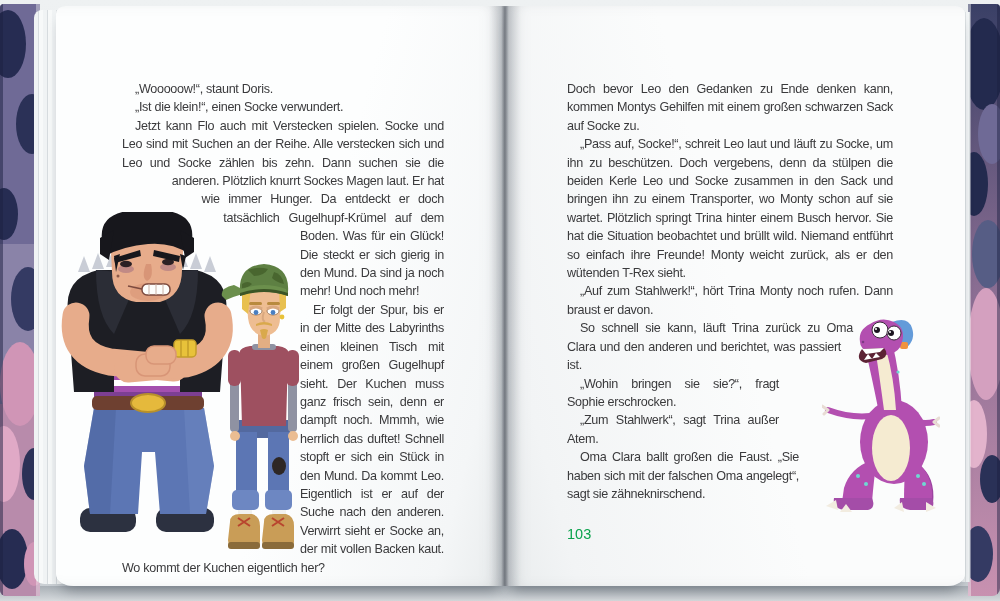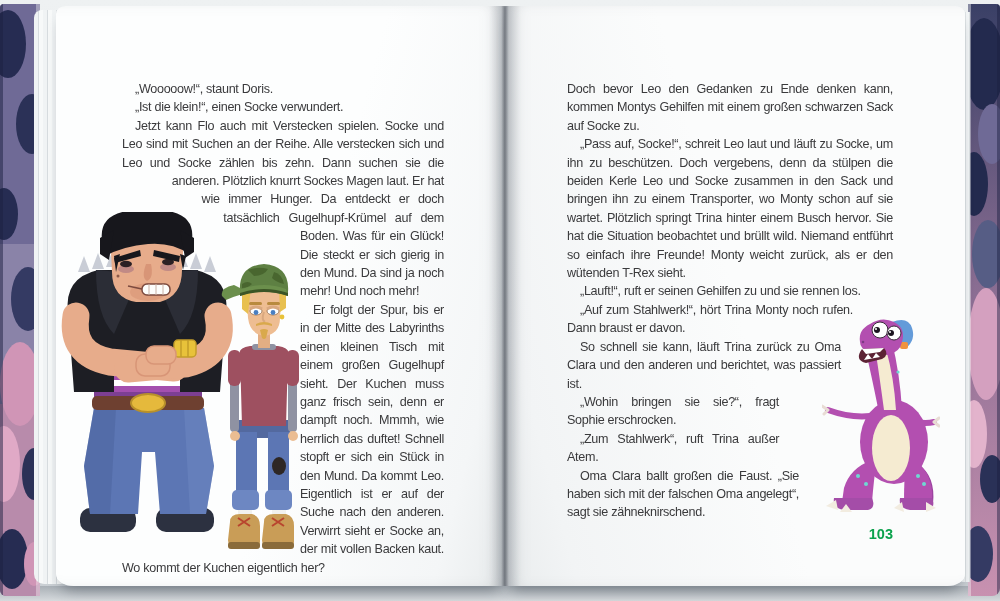--- a/index.html
+++ b/index.html
@@ -33,22 +33,22 @@
   .book-text{position:absolute;z-index:3;color:#3a3a3c;font-size:12.6px;line-height:18.4px;
     letter-spacing:-0.3px;text-align:justify;hyphens:none;}
   .book-text p{margin:0;text-indent:13px;}
   .book-text p.noind{text-indent:0;}
   .text-left{left:122px;top:80px;width:322px;}
   .text-right{left:567px;top:80px;width:326px;}
   .float-l{float:left;width:178px;height:470px;shape-margin:6px;
     shape-outside:polygon(0 112px,44px 112px,44px 131px,74px 131px,74px 150px,96px 150px,96px 168px,178px 168px,178px 470px,0 470px);}
   .float-r{float:right;width:118px;height:470px;shape-margin:6px;
     shape-outside:polygon(84px 238px,118px 238px,118px 470px,30px 470px,30px 348px,10px 348px,10px 312px,72px 312px,72px 276px,84px 276px);}
-  .page-num{position:absolute;left:567px;top:526px;width:326px;z-index:3;text-align:right;
-    color:#0aa24c;font-weight:bold;font-size:14.5px;letter-spacing:0;}
+  .page-num{position:absolute;left:567px;top:526px;width:326px;z-index:3;text-align:left;
+    color:#0aa24c;font-weight:normal;font-size:14.5px;letter-spacing:0;}
 
   
   .figure{position:absolute;z-index:2;}
   #fig-bodyguard{left:56px;top:212px;width:182px;height:338px;}
   #fig-lanky{left:218px;top:260px;width:92px;height:300px;}
   #fig-dino{left:822px;top:316px;width:118px;height:200px;}
 </style>
 </head>
 <body>
 
@@ -284,23 +284,22 @@
   <p>„Wooooow!“, staunt Doris.</p>
       <p>„Ist die klein!“, einen Socke verwundert.</p>
       <p>Jetzt kann Flo auch mit Verstecken spielen. Socke und Leo sind mit Suchen an der Reihe. Alle verstecken sich und Leo und Socke zählen bis zehn. Dann suchen sie die anderen. Plötzlich knurrt Sockes Magen laut. Er hat wie immer Hunger. Da entdeckt er doch tatsächlich Gugelhupf-Krümel auf dem Boden. Was für ein Glück! Die steckt er sich gierig in den Mund. Da sind ja noch mehr! Und noch mehr!</p>
       <p>Er folgt der Spur, bis er in der Mitte des Labyrinths einen kleinen Tisch mit einem großen Gugelhupf sieht. Der Kuchen muss ganz frisch sein, denn er dampft noch. Mmmh, wie herrlich das duftet! Schnell stopft er sich ein Stück in den Mund. Da kommt Leo. Eigentlich ist er auf der Suche nach den anderen. Verwirrt sieht er Socke an, der mit vollen Backen kaut. Wo kommt der Kuchen eigentlich her?</p>
     </div>
 
   <div class="book-text text-right">
     <div class="float-r"></div>
   <p class="noind">Doch bevor Leo den Gedanken zu Ende denken kann, kommen Montys Gehilfen mit einem großen schwarzen Sack auf Socke zu.</p>
       <p>„Pass auf, Socke!“, schreit Leo laut und läuft zu Socke, um ihn zu beschützen. Doch vergebens, denn da stülpen die beiden Kerle Leo und Socke zusammen in den Sack und bringen ihn zu einem Transporter, wo Monty schon auf sie wartet. Plötzlich springt Trina hinter einem Busch hervor. Sie hat die Situation beobachtet und brüllt wild. Niemand entführt so einfach ihre Freunde! Monty weicht zurück, als er den wütenden T-Rex sieht.</p>
-      <p>„Lauft!“, ruft er seinen Gehilfen zu und sie rennen los.</p>
       <p>„Auf zum Stahlwerk!“, hört Trina Monty noch rufen. Dann braust er davon.</p>
       <p>So schnell sie kann, läuft Trina zurück zu Oma Clara und den anderen und berichtet, was passiert ist.</p>
       <p>„Wohin bringen sie sie?“, fragt Sophie erschrocken.</p>
-      <p>„Zum Stahlwerk“, ruft Trina außer Atem.</p>
+      <p>„Zum Stahlwerk“, sagt Trina außer Atem.</p>
       <p>Oma Clara ballt großen die Faust. „Sie haben sich mit der falschen Oma angelegt“, sagt sie zähneknirschend.</p>
     </div>
 
   <div class="page-num">103</div>
 
 </div>
 
 </body></html>

